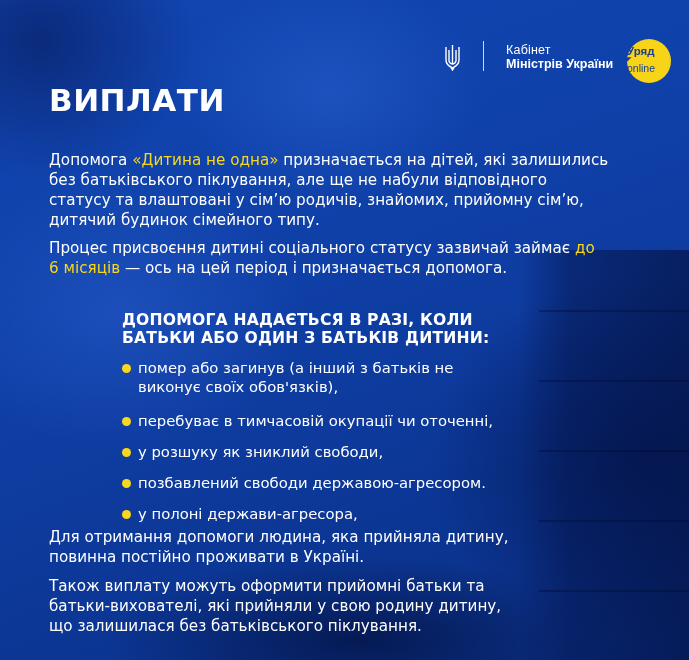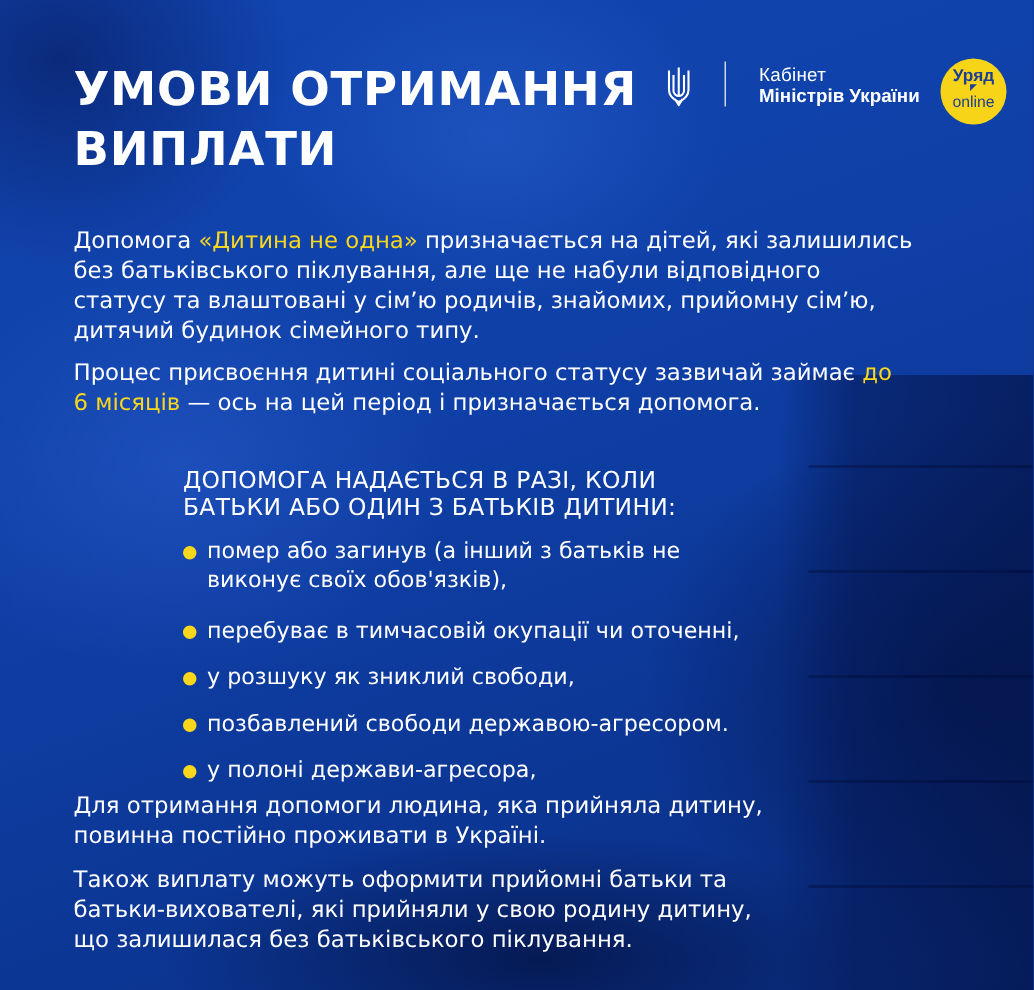--- a/index.html
+++ b/index.html
@@ -62,21 +62,21 @@
   }
   .cab-text { line-height: 14px; }
   .cab-line1 { font-size: 12.5px; color: #ffffff; letter-spacing: 0.2px; }
   .cab-line2 { font-size: 12.5px; font-weight: bold; color: #ffffff; }
   .uriad {
     position: absolute;
     left: 627px; top: 39px;
     width: 44px; height: 44px;
     border-radius: 50%;
     background: #f7d417;
-    text-align: center;
+    text-align: left;
     color: #1c3f96;
   }
   .uriad-top { font-size: 11.5px; font-weight: bold; margin-top: 6px; line-height: 12px; }
   .uriad-mid { font-size: 6px; line-height: 5px; color: #1c3f96; }
   .uriad-bot { font-size: 10.5px; line-height: 12px; }
   .para {
     position: absolute;
     left: 49px;
     font-family: "DejaVu Sans", sans-serif;
     font-size: 15.2px;
@@ -88,20 +88,21 @@
   .p1 { top: 150px; }
   .p2 { top: 238px; }
   .subhead {
     position: absolute;
     left: 122px; top: 311px;
     font-family: "DejaVu Sans", sans-serif;
     font-size: 15.6px;
     line-height: 18px;
     color: #ffffff;
     letter-spacing: 0.2px;
+    font-weight: bold;
   }
   .list {
     position: absolute;
     left: 121px; top: 358px;
     list-style: none;
     font-family: "DejaVu Sans", sans-serif;
     font-size: 14.8px;
     line-height: 19px;
   }
   .list li {
@@ -126,21 +127,21 @@
 <div class="poster">
   <div class="jacket">
     <div class="jacket-stripe" style="top:60px"></div>
     <div class="jacket-stripe" style="top:130px"></div>
     <div class="jacket-stripe" style="top:200px"></div>
     <div class="jacket-stripe" style="top:270px"></div>
     <div class="jacket-stripe" style="top:340px"></div>
   </div>
 
   <h1 class="title">
-    <span>УМОВИ ОТРИМАННЯ</span><br>
+    <br>
     <span>ВИПЛАТИ</span>
   </h1>
 
   <div class="cabinet">
     <svg class="trident" viewBox="0 0 17 27">
       <path d="M8.5 1 L8.5 20 M2 3 L2 16 Q2 21 8.5 24 Q15 21 15 16 L15 3 M5 6 L5 17 Q6 20 8.5 20 Q11 20 12 17 L12 6 M6 22 L8.5 26 L11 22" stroke="#ffffff" stroke-width="1.4" fill="none"></path>
     </svg>
     <div class="cab-divider"></div>
     <div class="cab-text">
       <div class="cab-line1">Кабінет</div>

